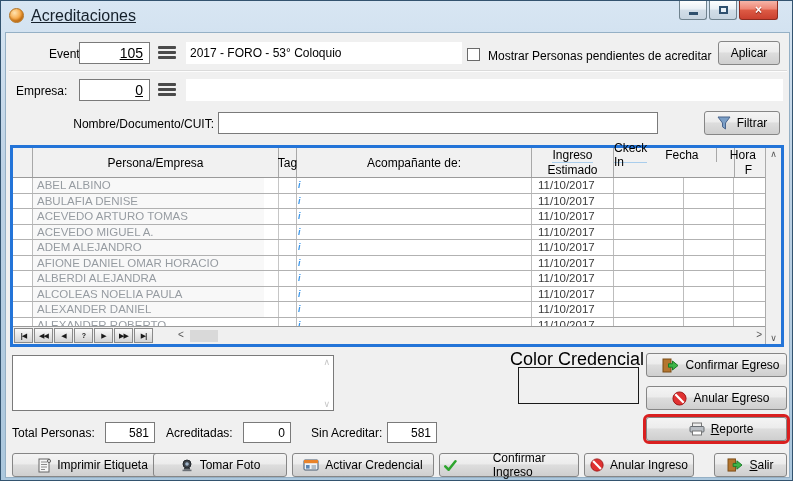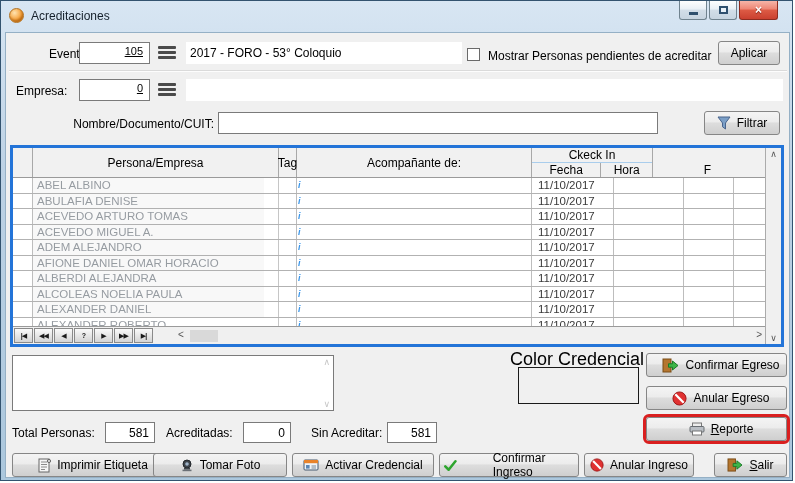--- a/index.html
+++ b/index.html
@@ -3,40 +3,40 @@
 <meta charset="utf-8">
 <style>
   * { box-sizing: border-box; margin: 0; padding: 0; }
   html,body { width:795px; height:483px; overflow:hidden; }
   body { font-family:"Liberation Sans","DejaVu Sans",sans-serif; font-size:12px; color:#000; background:#fff; }
 
   
   .window { position:relative; width:793px; height:481px; border:1px solid #33536f;
             background:linear-gradient(#d8e6f3,#bdd2e5 35%,#abc7dd); }
   .titlebar { height:29px; display:flex; align-items:center; padding-left:8px; gap:7px; }
-  .title-text { font-size:12px; color:#15202b; }
+  .title-text { font-size:16px; color:#15202b;text-decoration:underline; }
   .app-icon { width:15px; height:15px; border-radius:50%; border:1px solid #b2701e;
               background:radial-gradient(circle at 35% 30%, #ffe3b0, #f5a23c 55%, #d97a14);
               box-shadow:inset -1px -2px 2px rgba(140,70,0,.5); }
   .win-buttons { position:absolute; top:0; right:14px; display:flex; gap:2px; }
   .win-btn { width:28px; height:19px; border:1px solid #70838f; border-top:none; border-radius:0 0 3px 3px;
              background:linear-gradient(#fdfefe,#e9f0f6 45%,#d2dee8 50%,#c6d4e0);
              display:flex; align-items:center; justify-content:center; }
   .win-btn.close { width:39px; border-color:#8c2c20; color:#fff; font-weight:bold; font-size:12px;
              background:linear-gradient(#f6b5a8,#ee8574 45%,#dd5b45 50%,#ca402f); text-shadow:0 1px 1px #7e241a;}
   .glyph-min { width:9px; height:3px; background:#2f506e; margin-top:7px; }
   .glyph-restore { width:9px; height:8px; border:2px solid #2f506e; background:#e8f0f7; }
 
   .content { position:absolute; left:4px; top:31px; width:785px; height:446px;
              background:#f0f0f0; border:1px solid #95b0c5; }
   .content > * { position:absolute; }
 
   .lbl { font-size:12px; white-space:nowrap; }
   .textfield { background:#fff; border:1px solid #7a7a7a; font-size:12px; padding:2px 5px; }
-  .numfield  { background:#fff; border:1px solid #7a7a7a; font-size:11px; text-align:right; padding:2px 6px;text-decoration:underline; }
+  .numfield  { background:#fff; border:1px solid #7a7a7a; font-size:14px; text-align:right; padding:2px 6px;text-decoration:underline; }
   .btn { border:1px solid #868686; border-radius:3px; font-size:12px;
          background:linear-gradient(#f4f4f4,#ececec 45%,#dddddd 50%,#cfcfcf);
          display:flex; align-items:center; justify-content:center; gap:6px; }
   .burger { display:flex; flex-direction:column; gap:2px; width:18px; cursor:pointer; }
   .burger i { display:block; height:3px; background:#4a4a4a; border-radius:1px; }
   .plainfield { background:#fff; display:flex; align-items:center; padding:0 4px; font-size:12px; }
   .checkbox { width:13px; height:13px; background:#fff; border:1px solid #6a6a6a; }
 
   .sep { left:3px; top:37px; width:778px; height:2px; border-top:1px solid #dadada; border-bottom:1px solid #fdfdfd; }
 
@@ -44,21 +44,21 @@
   .grid { left:4px; top:112px; width:774px; height:202px; border:3px solid #2374d8; background:#fff;
           display:flex; }
   .gleft { width:752px; display:flex; flex-direction:column; }
   .ghead { height:30px; display:flex; background:#f1f1f1; border-bottom:1px solid #9a9a9a; font-size:12px; }
   .hcell { border-right:1px solid #a8a8a8; display:flex; align-items:center; justify-content:center; }
   .c-sel{width:20px;} .c-persona{width:246px;} .c-tag{width:18px;} .c-acomp{width:235px;}
   .c-ingreso{width:82px;} .c-fecha{width:70px;} .c-hora{width:50px;} .c-f{flex:1;}
   .hstack { display:flex; flex-direction:column; }
   .hstack .top { height:15px; display:flex; align-items:center; justify-content:center; border-bottom:1px solid #a9cdec; }
   .hstack .bot { height:14px; display:flex; align-items:center; justify-content:center; }
-  .hgroup { width:121px; display:flex; flex-direction:column; border-right:1px solid #a8a8a8; }
+  .hgroup { width:121px; display:flex; flex-direction:row; border-right:1px solid #a8a8a8; }
   .hgroup .grp { height:15px; display:flex; align-items:center; justify-content:center; border-bottom:1px solid #a9cdec; }
   .hgroup .subs { height:14px; display:flex; }
   .hgroup .subs .sub { display:flex; align-items:center; justify-content:center; }
   .hgroup .subs .sub.f { width:70px; border-right:1px solid #a8a8a8; }
   .hgroup .subs .sub.h { width:51px; }
   .c-f.hstack .bot { justify-content:flex-end; padding-right:3px; }
 
   .grid-rows { flex:1; overflow:hidden; position:relative; }
   .grow { height:15.5px; display:flex; border-bottom:1px solid #b2b2b2; font-size:11.5px; }
   .grow > div { border-right:1px solid #bdbdbd; display:flex; align-items:center; overflow:hidden; }
@@ -153,20 +153,24 @@
       <span>Filtrar</span>
     </div>
 
     <div class="grid">
       <div class="gleft">
         <div class="ghead">
           <div class="hcell c-sel"></div>
           <div class="hcell c-persona">Persona/Empresa</div>
           <div class="hcell c-tag">Tag</div>
           <div class="hcell c-acomp">Acompañante de:</div>
+          <div class="hcell c-ingreso hstack" style="padding:0;">
+            <div class="top">Ingreso</div>
+            <div class="bot">Estimado</div>
+          </div>
           <div class="hgroup">
             <div class="grp">Ckeck In</div>
             <div class="subs">
               <div class="sub f">Fecha</div>
               <div class="sub h">Hora</div>
             </div>
           </div>
           <div class="hcell c-f hstack" style="padding:0; border-right:none;">
             <div class="top"></div>
             <div class="bot">F</div>

